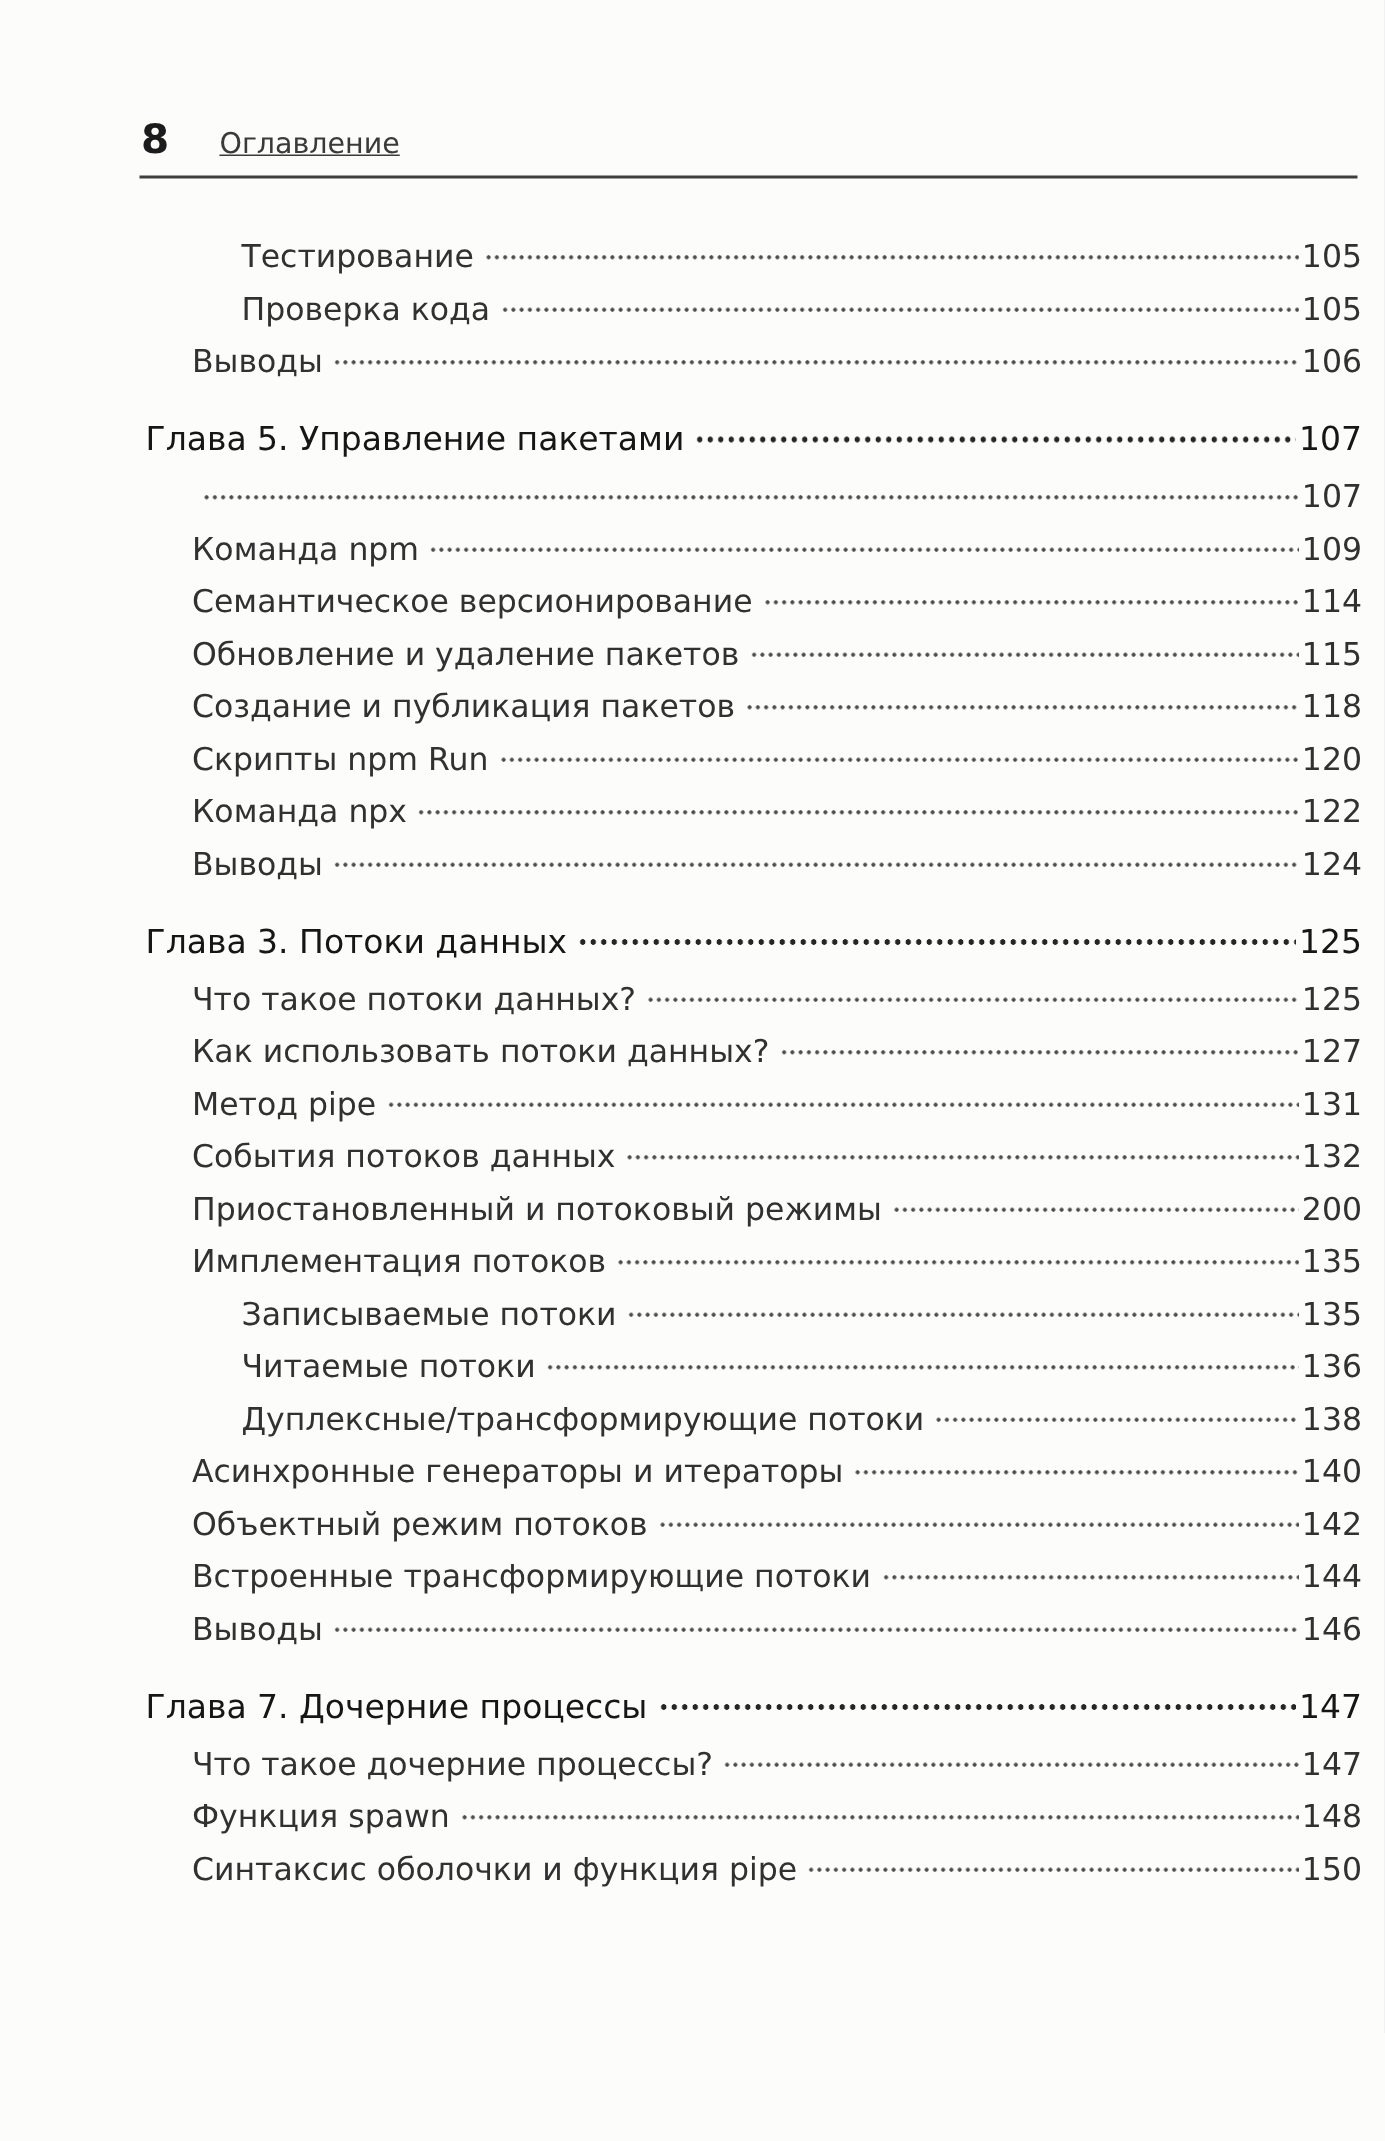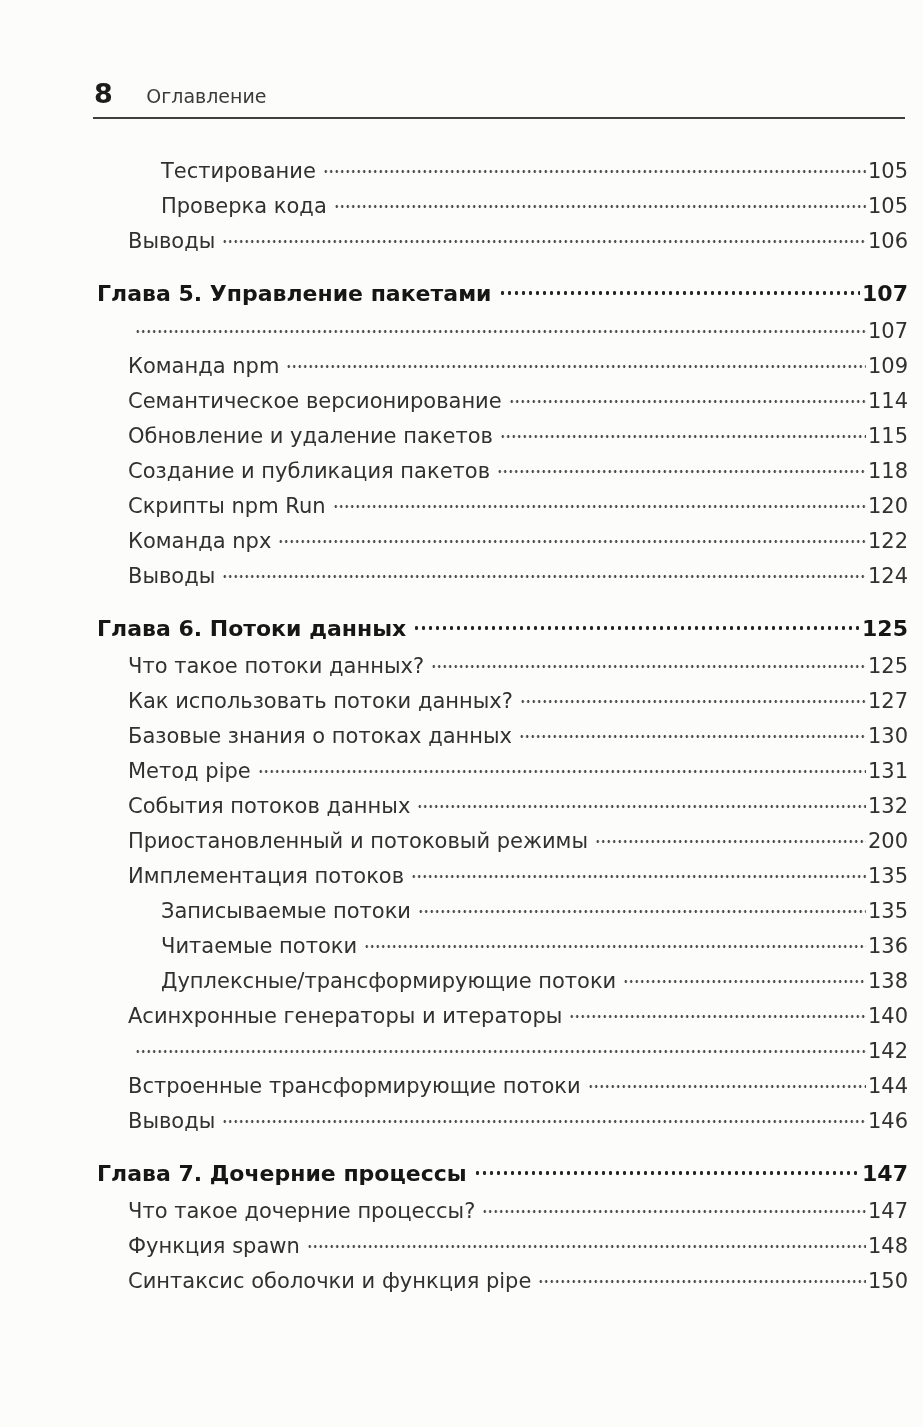--- a/index.html
+++ b/index.html
@@ -30,20 +30,21 @@
   .pg-num {
     font-size: 27px;
     font-weight: 700;
     color: #1c1c1c;
     letter-spacing: 0.5px;
   }
   .run-title {
     font-size: 19px;
     color: #3a3a3a;
     margin-left: 33px;
+    text-decoration: underline;
   }
   .rule {
     position: absolute;
     top: 117px;
     left: 93px;
     right: 18px;
     height: 2px;
     background: #3f3f3f;
   }
 
@@ -77,21 +78,21 @@
 
   
   .lvl-1 { padding-left: 31px; }
   .lvl-2 { padding-left: 64px; }
 
   
   .lvl-chapter { margin-top: 17px; margin-bottom: 3px; }
   .lvl-chapter .toc-label,
   .lvl-chapter .toc-page {
     font-size: 22px;
-    font-weight: 700;
+    font-weight: 400;
     color: #161616;
   }
   .lvl-chapter .leader {
     height: 4px;
     background-image: radial-gradient(circle, #252525 1.7px, transparent 2px);
     background-size: 7px 4px;
     margin-bottom: 1px;
   }
 </style>
 </head>
@@ -160,40 +161,35 @@
     <span class="toc-label">Команда npx</span>
     <span class="leader"></span>
     <span class="toc-page">122</span>
   </div>
       <div class="toc-row lvl-1">
     <span class="toc-label">Выводы</span>
     <span class="leader"></span>
     <span class="toc-page">124</span>
   </div>
       <div class="toc-row lvl-chapter">
-    <span class="toc-label">Глава 6. Потоки данных</span>
+    <span class="toc-label">Глава 3. Потоки данных</span>
     <span class="leader"></span>
     <span class="toc-page">125</span>
   </div>
       <div class="toc-row lvl-1">
     <span class="toc-label">Что такое потоки данных?</span>
     <span class="leader"></span>
     <span class="toc-page">125</span>
   </div>
       <div class="toc-row lvl-1">
     <span class="toc-label">Как использовать потоки данных?</span>
     <span class="leader"></span>
     <span class="toc-page">127</span>
   </div>
       <div class="toc-row lvl-1">
-    <span class="toc-label">Базовые знания о потоках данных</span>
-    <span class="leader"></span>
-    <span class="toc-page">130</span>
-  </div>
-      <div class="toc-row lvl-1">
     <span class="toc-label">Метод pipe</span>
     <span class="leader"></span>
     <span class="toc-page">131</span>
   </div>
       <div class="toc-row lvl-1">
     <span class="toc-label">События потоков данных</span>
     <span class="leader"></span>
     <span class="toc-page">132</span>
   </div>
       <div class="toc-row lvl-1">
@@ -220,20 +216,21 @@
     <span class="toc-label">Дуплексные/трансформирующие потоки</span>
     <span class="leader"></span>
     <span class="toc-page">138</span>
   </div>
       <div class="toc-row lvl-1">
     <span class="toc-label">Асинхронные генераторы и итераторы</span>
     <span class="leader"></span>
     <span class="toc-page">140</span>
   </div>
       <div class="toc-row lvl-1">
+    <span class="toc-label">Объектный режим потоков</span>
     <span class="leader"></span>
     <span class="toc-page">142</span>
   </div>
       <div class="toc-row lvl-1">
     <span class="toc-label">Встроенные трансформирующие потоки</span>
     <span class="leader"></span>
     <span class="toc-page">144</span>
   </div>
       <div class="toc-row lvl-1">
     <span class="toc-label">Выводы</span>

